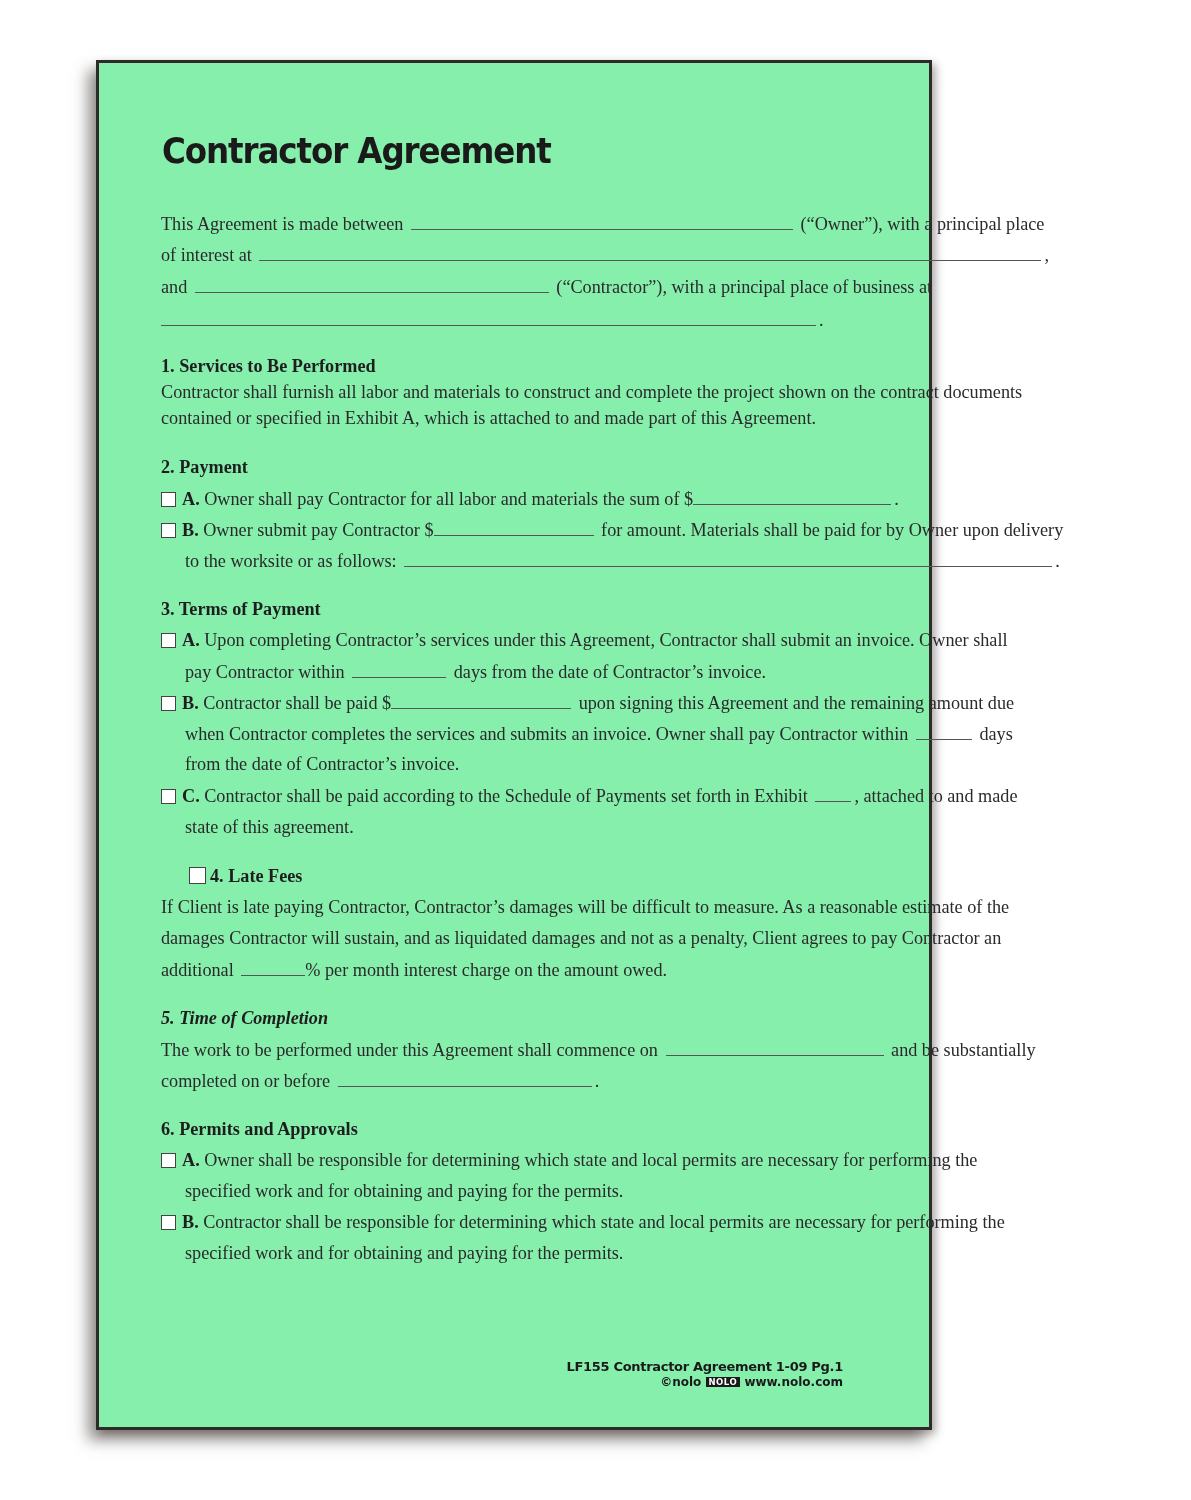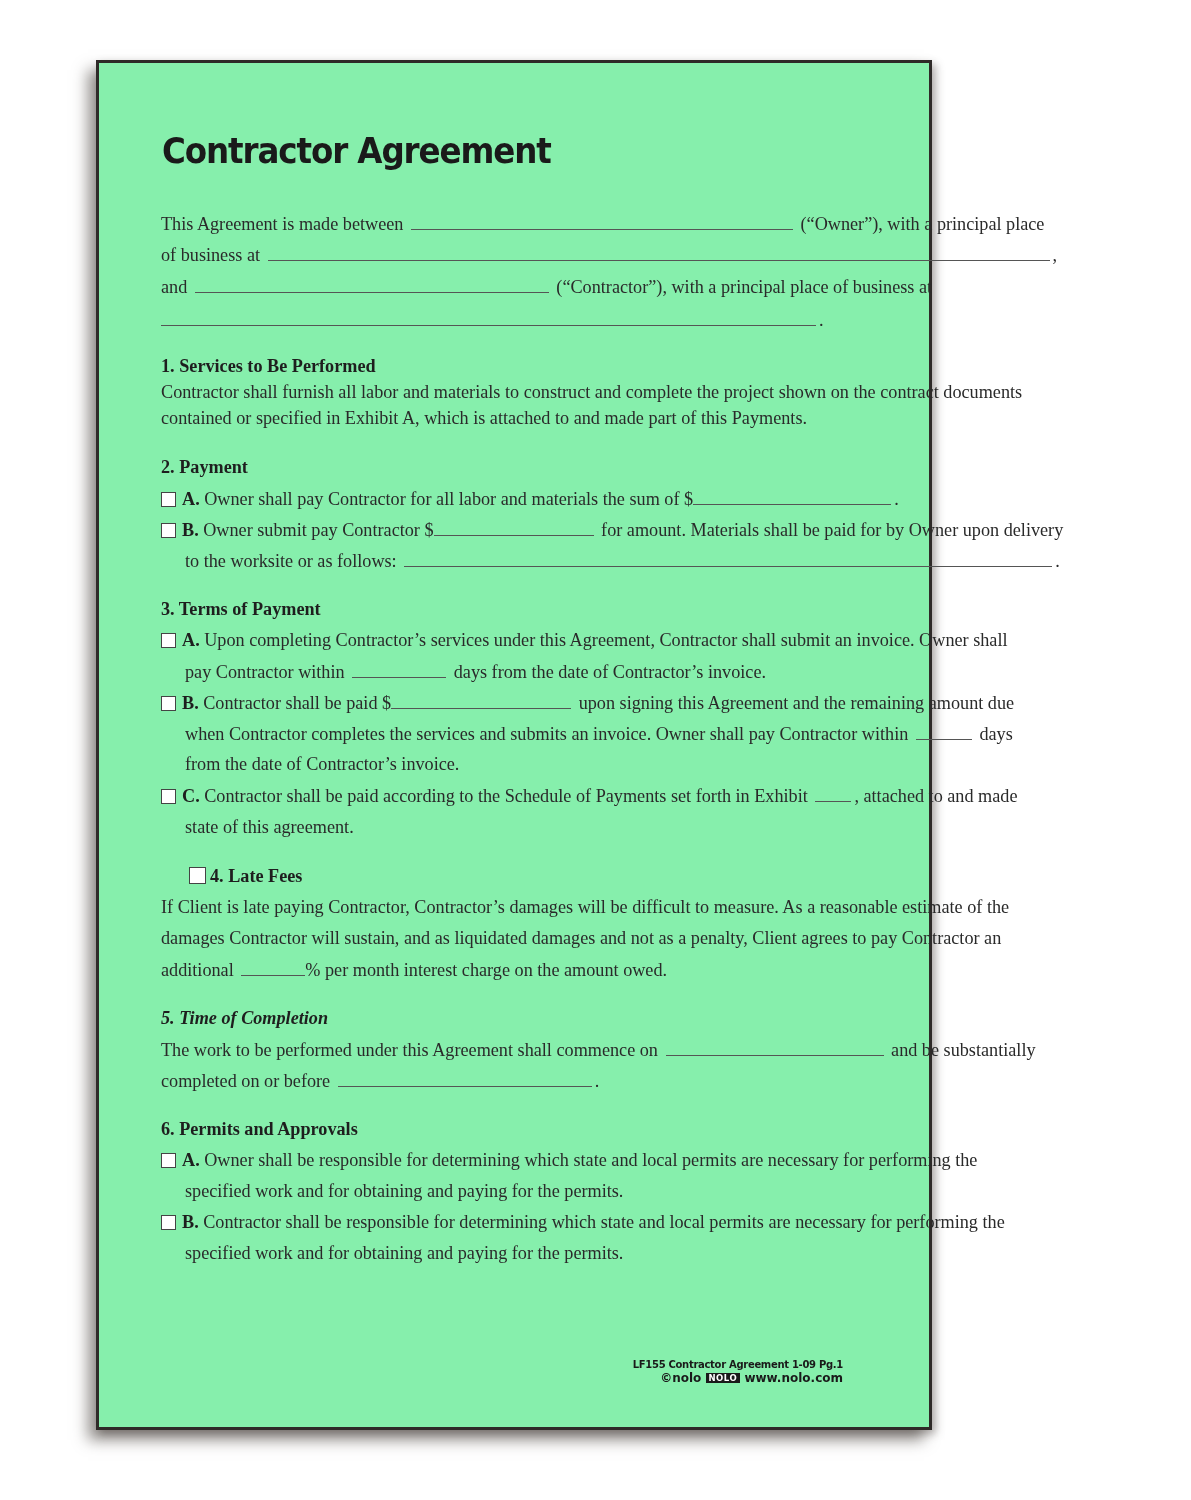--- a/index.html
+++ b/index.html
@@ -20,53 +20,53 @@
   }
   .line { position: absolute; white-space: nowrap; height: 24px; line-height: 24px; }
   .blank { display: inline-block; border-bottom: 1px solid #555; height: 18px; vertical-align: baseline; margin: 0 3px; }
   .heading { font-weight: bold; color: #1e1e1e; }
   .lbl { font-weight: bold; color: #1e1e1e; }
   .cb {
     display: inline-block; width: 15px; height: 15px; border: 1.4px solid #444;
     box-sizing: border-box; vertical-align: -2px; margin-right: 6px; background: #fff;
   }
   .footer { position: absolute; right: 86px; top: 1296px; text-align: right; font-family: "DejaVu Sans", sans-serif; color: #1a1a1a; }
-  .footer .f1 { font-size: 10px; font-weight: bold; letter-spacing: -0.3px; }
+  .footer .f1 { font-size: 13px; font-weight: bold; letter-spacing: -0.3px; }
   .footer .f2 { font-size: 12px; font-weight: bold; margin-top: 1px; }
   .footer .nolobox { display: inline-block; background: #1a1a1a; color: #fff; font-size: 8.5px; padding: 0 3px; vertical-align: 1px; letter-spacing: 0.5px; }
 </style>
 </head>
 <body>
 
 <div class="page">
   <div class="title">Contractor Agreement</div>
 
   <div class="doc">
 
     <div class="line" style="left:62px; top:148px;">
       <span>This Agreement is made between</span>
       <span class="blank" style="width:382px;"></span>
       <span>(“Owner”), with a principal place</span>
     </div>
     <div class="line" style="left:62px; top:179px;">
-      <span>of business at</span>
+      <span>of interest at</span>
       <span class="blank" style="width:782px;"></span><span>,</span>
     </div>
     <div class="line" style="left:62px; top:211px;">
       <span>and</span>
       <span class="blank" style="width:354px;"></span>
       <span>(“Contractor”), with a principal place of business at</span>
     </div>
     <div class="line" style="left:62px; top:244px;">
       <span class="blank" style="width:655px; margin-left:0;"></span><span>.</span>
     </div>
 
     <div class="line heading" style="left:62px; top:291px;">1. Services to Be Performed</div>
     <div class="line" style="left:62px; top:317px;">Contractor shall furnish all labor and materials to construct and complete the project shown on the contract documents</div>
-    <div class="line" style="left:62px; top:343px;">contained or specified in Exhibit A, which is attached to and made part of this Payments.</div>
+    <div class="line" style="left:62px; top:343px;">contained or specified in Exhibit A, which is attached to and made part of this Agreement.</div>
 
     <div class="line heading" style="left:62px; top:392px;">2. Payment</div>
     <div class="line" style="left:62px; top:423px;">
       <span class="cb"></span><span class="lbl">A.</span>
       <span>Owner shall pay Contractor for all labor and materials the sum of $</span><span class="blank" style="width:198px; margin-left:0;"></span><span>.</span>
     </div>
     <div class="line" style="left:62px; top:454px;">
       <span class="cb"></span><span class="lbl">B.</span>
       <span>Owner submit pay Contractor $</span><span class="blank" style="width:160px; margin-left:0;"></span>
       <span>for amount. Materials shall be paid for by Owner upon delivery</span>

